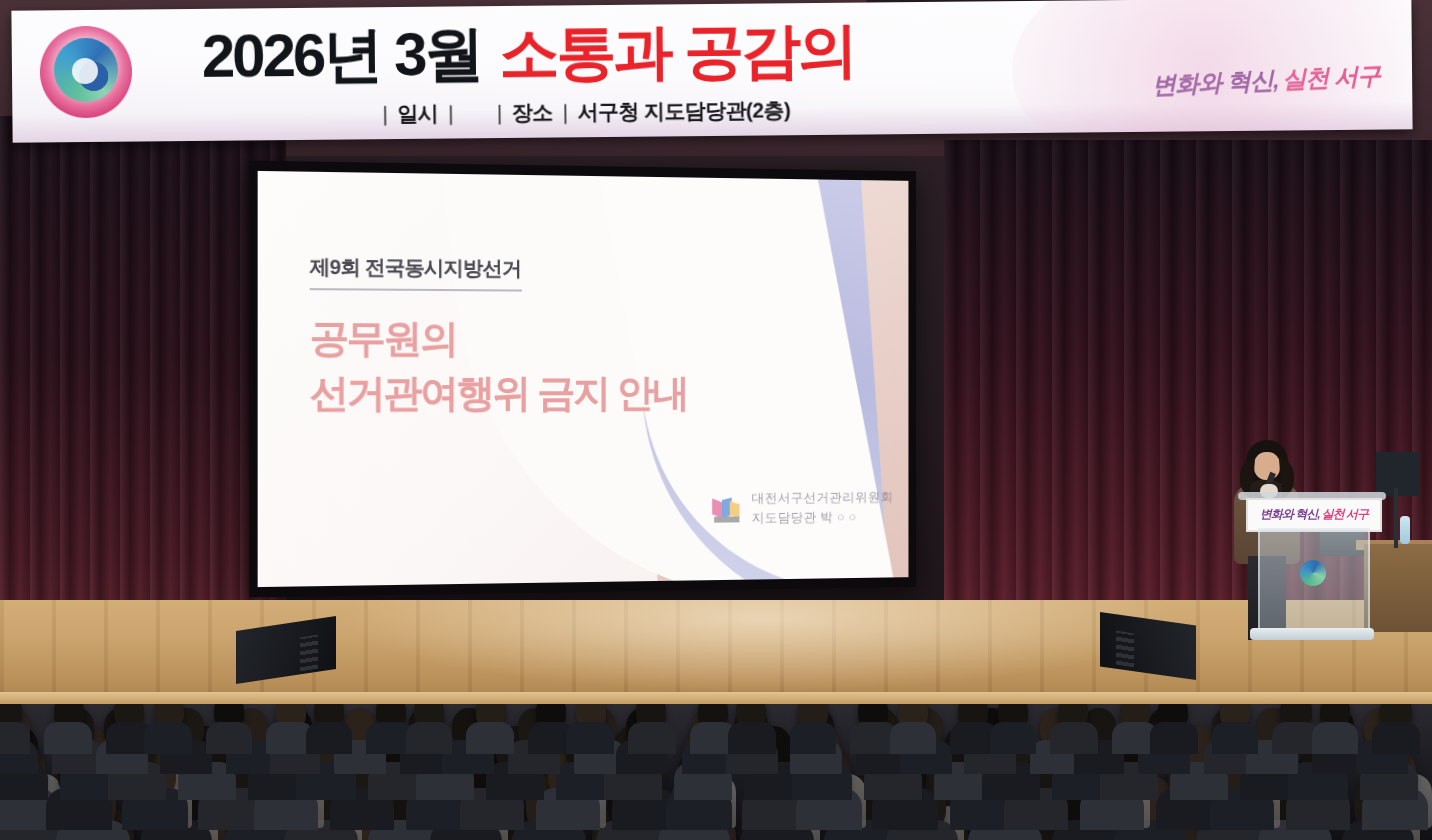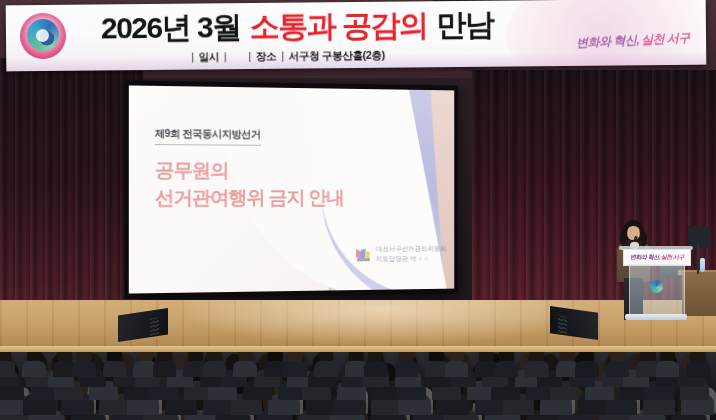--- a/index.html
+++ b/index.html
@@ -244,34 +244,33 @@
   <div class="banner">
     <div class="emblem">
       <div class="ring"></div>
         <div class="swirl"></div>
         <div class="swirl-core"></div>
     </div>
 
     <div class="b-title">
       <span class="b-black">2026년 3월</span>
       <span class="b-red">소통과 공감의</span>
-      <span class="b-black">만남</span>
     </div>
 
     <div class="b-sub">
       <span class="grp">
         <span class="bar">|</span>
         <span>일시</span>
         <span class="bar">|</span>
       </span>
       <span class="grp">
         <span class="bar">|</span>
         <span>장소</span>
         <span class="bar">|</span>
-        <span>서구청 구봉산홀(2층)</span>
+        <span>서구청 지도담당관(2층)</span>
       </span>
     </div>
 
     <div class="b-calli">
       <span class="calli-1">변화와 혁신,</span>
       <span class="calli-2">실천 서구</span>
     </div>
   </div>
 
   <div class="stage"></div>

